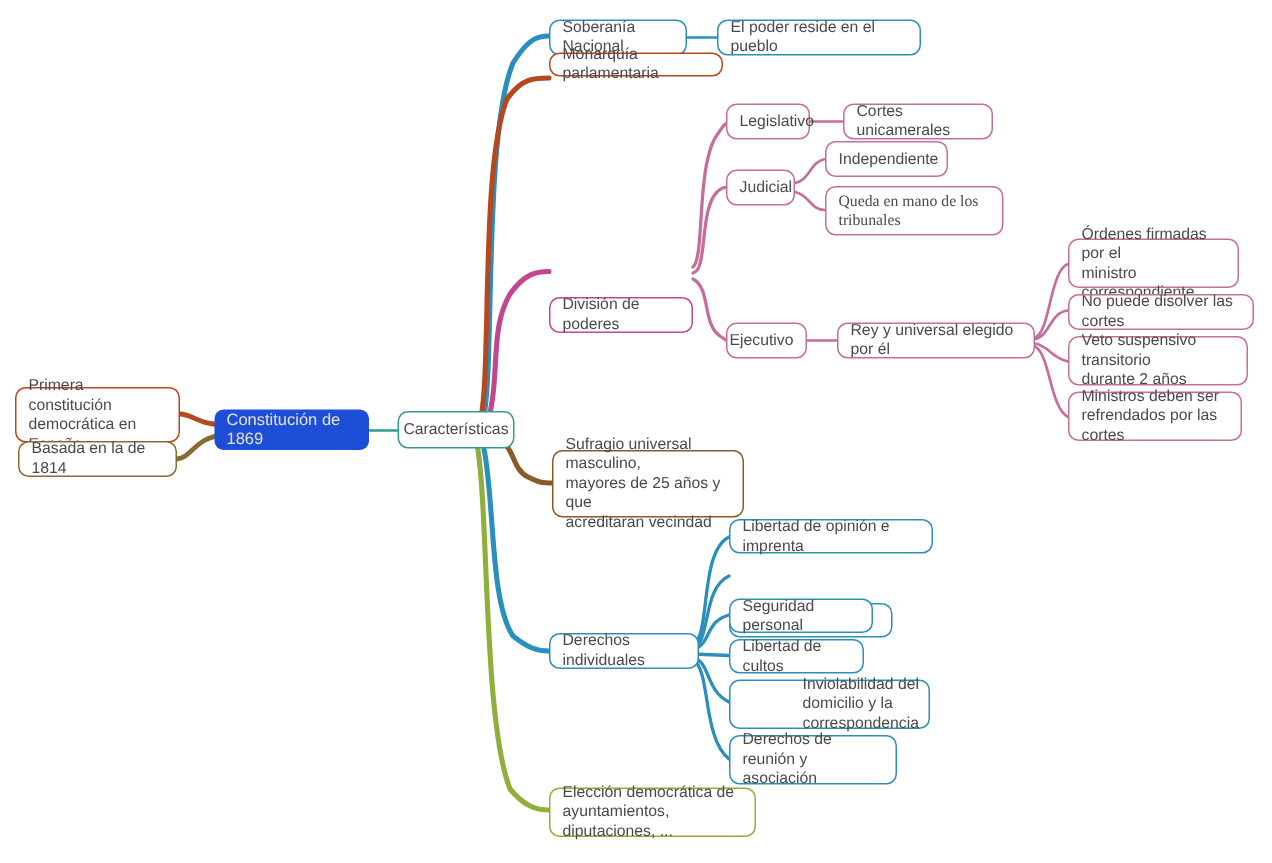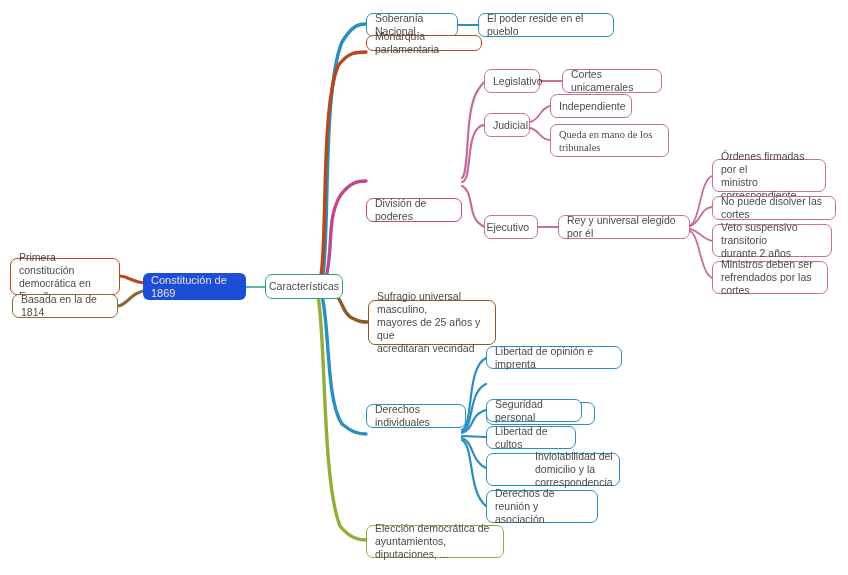--- a/index.html
+++ b/index.html
@@ -134,21 +134,21 @@
     <span>Ministros deben ser
 refrendados por las cortes</span>
   </div>
 
   <div class="node" style="left:368px;top:300px;width:128px;height:45px;border-color:#8a5a27;">
     <span>Sufragio universal masculino,
 mayores de 25 años y que
 acreditaran vecindad</span>
   </div>
 
-  <div class="node" style="left:366px;top:404px;width:100px;height:24px;border-color:#2b8fbd;">
+  <div class="node" style="left:366px;top:422px;width:100px;height:24px;border-color:#2b8fbd;">
     <span>Derechos individuales</span>
   </div>
   <div class="node" style="left:486px;top:346px;width:136px;height:23px;border-color:#2b8fbd;">
     <span>Libertad de opinión e imprenta</span>
   </div>
   <div class="node" style="left:486px;top:373px;width:109px;height:23px;border-color:#2b8fbd;margin-top:29px;">
     <span>Propiedad privada</span>
   </div>
   <div class="node" style="left:486px;top:399px;width:96px;height:23px;border-color:#2b8fbd;">
     <span>Seguridad personal</span>

